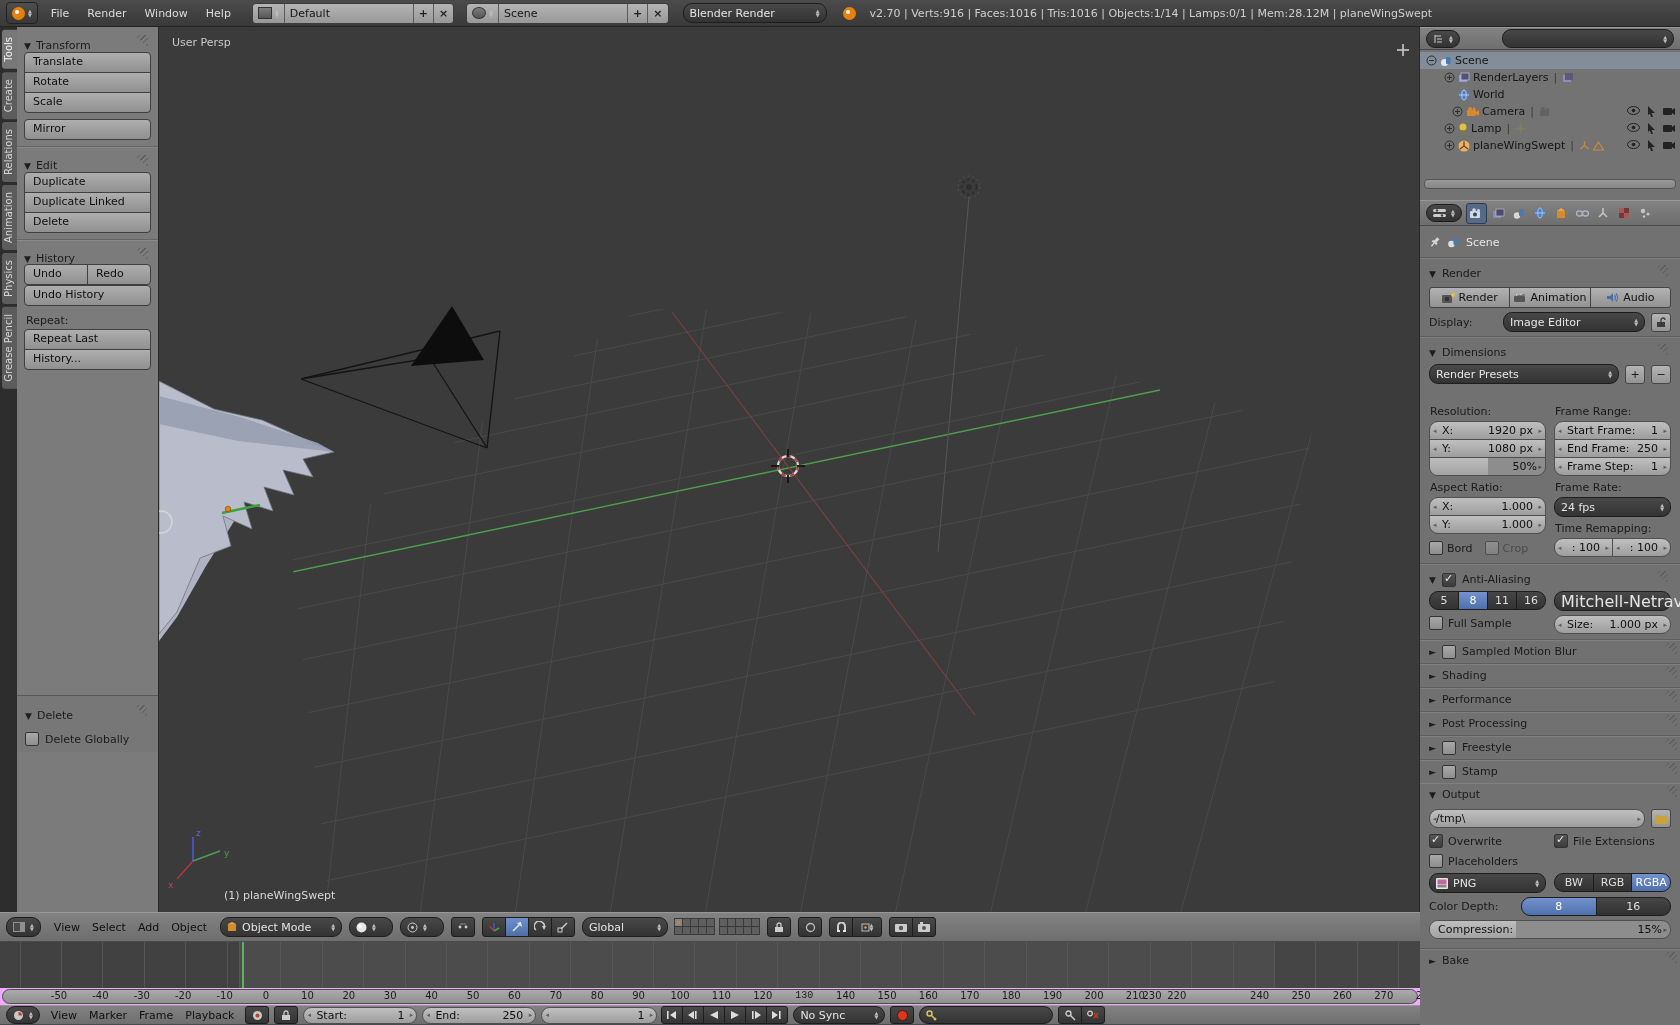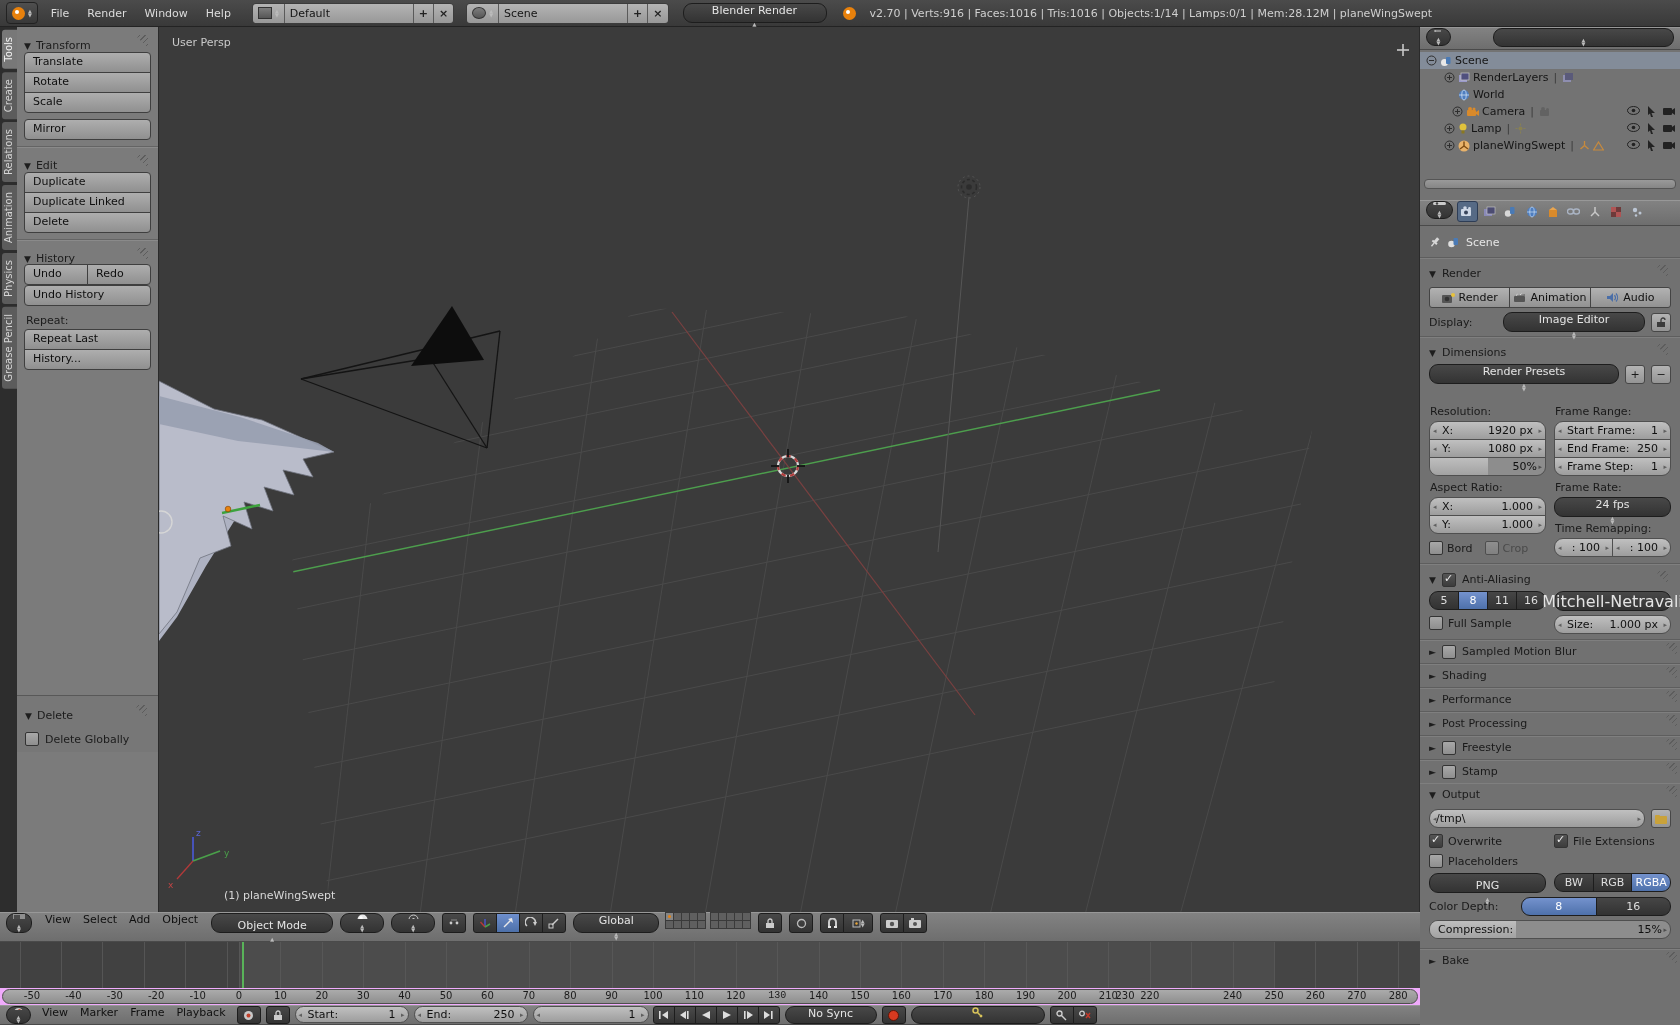--- a/index.html
+++ b/index.html
@@ -3,21 +3,21 @@
 <meta charset="utf-8">
 <style>
   html,body{margin:0;padding:0;background:#222;}
   #app{position:relative;width:1680px;height:1025px;overflow:hidden;
        font-family:"DejaVu Sans",sans-serif;font-size:11px;color:#111;
        background:#f0abfc;user-select:none;}
   
   .menu{padding:0 9px;color:#dcdcdc;cursor:default;}
   .ddark{display:flex;align-items:center;gap:5px;height:18px;padding:0 6px;
          background:linear-gradient(#484848,#333);border:1px solid #1d1d1d;border-radius:9px;
-         color:#e4e4e4;flex-direction:column;}
+         color:#e4e4e4;}
   .ddark .lab{flex:1;white-space:nowrap;}
   .arr2{display:flex;flex-direction:column;font-size:5px;line-height:4px;color:#bbb;}
   .arr2::before{content:"▲";} .arr2::after{content:"▼";}
   .lbtn{display:flex;align-items:center;justify-content:center;gap:4px;height:19px;
         background:linear-gradient(#b2b2b2,#929292);border:1px solid #444;border-radius:3px;
         color:#101010;}
   .nf{position:relative;display:flex;align-items:center;height:17px;padding:0 12px;
       background:linear-gradient(#c0c0c0,#9d9d9d);border:1px solid #4f4f4f;border-radius:9px;
       color:#101010;overflow:hidden;}
   .nf::before{content:"◂";position:absolute;left:3px;font-size:7px;color:rgba(0,0,0,.45);}
@@ -86,21 +86,21 @@
   .undorow .sbtn:first-child{border-radius:4px 0 0 4px;}
   .undorow .sbtn:last-child{border-radius:0 4px 4px 0;margin-left:-1px;}
   .slabel{color:#1c1c1c;margin:8px 0 2px 2px;}
   #delete-block{position:absolute;left:0;top:668px;width:100%;box-sizing:border-box;
         border-top:1px solid #585858;padding:6px 8px;background:#777;}
   #delete-block .row{display:flex;align-items:center;gap:6px;margin-top:10px;color:#1c1c1c;}
   
   #viewport{position:absolute;left:159px;top:27px;width:1261px;height:885px;background:#3b3b3b;
             border-right:1px solid #2a2a2a;box-sizing:border-box;}
   
-  .ebar{position:absolute;display:flex;align-items:flex-start;gap:7px;box-sizing:border-box;
+  .ebar{position:absolute;display:flex;align-items:center;gap:7px;box-sizing:border-box;
         background:linear-gradient(#828282,#6e6e6e);border-top:1px solid #989898;border-bottom:1px solid #4a4a4a;
         color:#0f0f0f;padding:0 6px;}
   #v3dheader{left:0;top:912px;width:1420px;height:30px;}
   .ebar .menu{color:#101010;padding:0 6px;}
   .hbtn{display:flex;align-items:center;justify-content:center;width:22px;height:18px;
         background:linear-gradient(#484848,#333);border:1px solid #1d1d1d;border-radius:3px;}
   .btngrp{display:flex;}
   .btngrp .hbtn{border-radius:0;margin-left:-1px;}
   .btngrp .hbtn:first-child{border-radius:3px 0 0 3px;margin-left:0;}
   .btngrp .hbtn:last-child{border-radius:0 3px 3px 0;}
@@ -114,21 +114,21 @@
   #tl-track{position:absolute;left:0;top:942px;width:1420px;height:46px;background:#4c4c4c;overflow:hidden;}
   #tl-track .pre{position:absolute;left:0;top:0;bottom:0;width:239px;background:#414141;}
   #tl-track .post{position:absolute;left:1274px;top:0;bottom:0;right:0;background:#454545;}
   #tl-track .glines{position:absolute;inset:0;
       background:repeating-linear-gradient(90deg,rgba(90,90,90,.8) 0 1px,transparent 1px 41.4px);
       background-position:239px 0;}
   #playhead{position:absolute;left:242px;top:0;bottom:0;width:2px;background:#59b359;}
   #tl-numbers{position:absolute;left:0;top:988px;width:1420px;height:17px;}
   #tl-numbers .bar{position:absolute;left:2px;right:2px;top:1px;bottom:1px;border-radius:8px;
       background:linear-gradient(#ababab,#8f8f8f);border:1px solid #4e4e4e;}
-  .tnum{position:absolute;top:2px;transform:translateX(-50%);color:#1b1b1b;font-size:10px;}
+  .tnum{position:absolute;top:2px;transform:translateX(-50%);color:#1b1b1b;font-size:10px;margin-left:27px;}
   #tl-header{left:0;top:1005px;width:1420px;height:20px;gap:5px;}
   #tl-header .nf{height:15px;}
   .pbtns{display:flex;}
   .pbtn{width:20px;height:16px;display:flex;align-items:center;justify-content:center;
         background:linear-gradient(#4a4a4a,#343434);border:1px solid #1d1d1d;margin-left:-1px;}
   .pbtn:first-child{border-radius:3px 0 0 3px;} .pbtn:last-child{border-radius:0 3px 3px 0;}
   .recdot{width:9px;height:9px;border-radius:50%;background:#d83a20;border:1px solid #5e1508;}
   
   #outliner{position:absolute;left:1420px;top:27px;width:260px;height:173px;background:#737373;box-sizing:border-box;}
   #outliner-header{left:0;top:0;width:260px;height:23px;position:absolute;gap:6px;}

